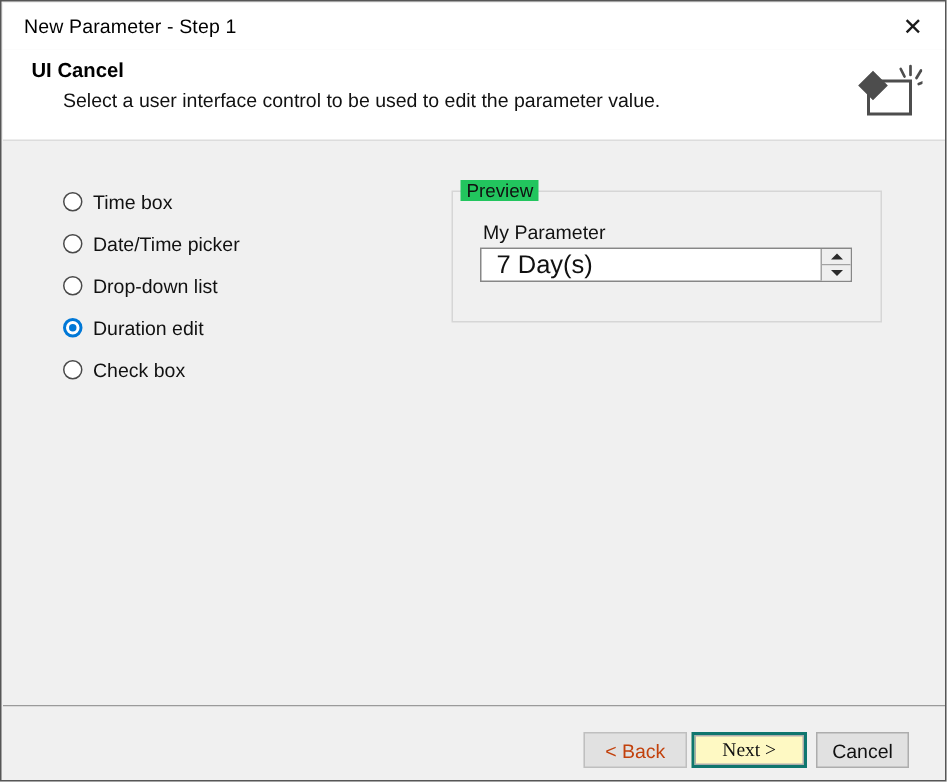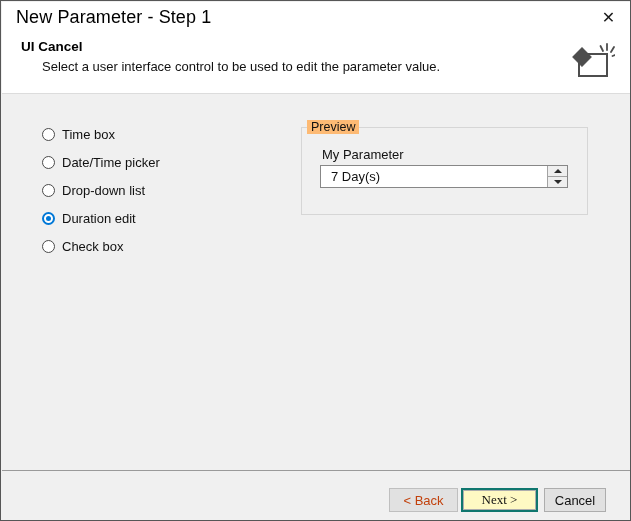--- a/index.html
+++ b/index.html
@@ -26,21 +26,21 @@
   .titlebar {
     position: absolute;
     left: 1px; top: 1px;
     width: 629px; height: 31px;
     background: #ffffff;
     display: flex;
     align-items: center;
   }
   .title-text {
     margin-left: 14px;
-    font-size: 18px;
+    font-size: 13px;
     color: #000000;
     letter-spacing: 0.1px;
     white-space: nowrap;
   }
   .close-btn {
     position: absolute;
     right: 0px; top: 0px;
     width: 45px; height: 31px;
     display: flex;
     align-items: center;
@@ -134,21 +134,21 @@
   .groupbox {
     position: absolute;
     left: 299px; top: 33px;
     width: 287px; height: 88px;
     border: 1px solid #d6d6d6;
     box-sizing: border-box;
   }
   .group-legend {
     position: absolute;
     left: 305px; top: 26px;
-    background: #fdba74;
+    background: #22c55e;
     padding: 0 4px;
     font-size: 12.5px;
     color: #111111;
   }
   .param-label {
     position: absolute;
     left: 320px; top: 53px;
     font-size: 13px;
     color: #111111;
   }
@@ -160,21 +160,21 @@
     background: #ffffff;
     box-sizing: border-box;
     display: flex;
     align-items: stretch;
   }
   .spin-value {
     flex: 1 1 auto;
     display: flex;
     align-items: center;
     padding-left: 10px;
-    font-size: 13px;
+    font-size: 17px;
     color: #111111;
   }
   .spin-buttons {
     flex: 0 0 auto;
     width: 19px;
     display: flex;
     flex-direction: column;
     border-left: 1px solid #a3a3a3;
   }
   .spin-btn {

